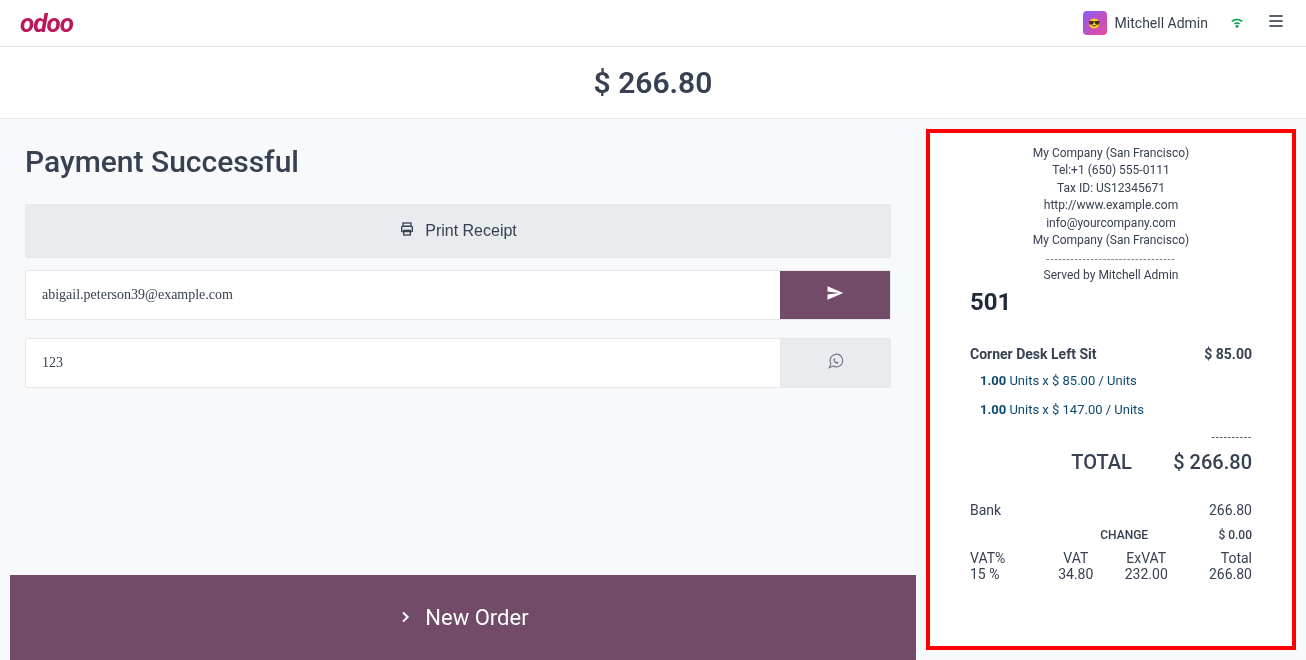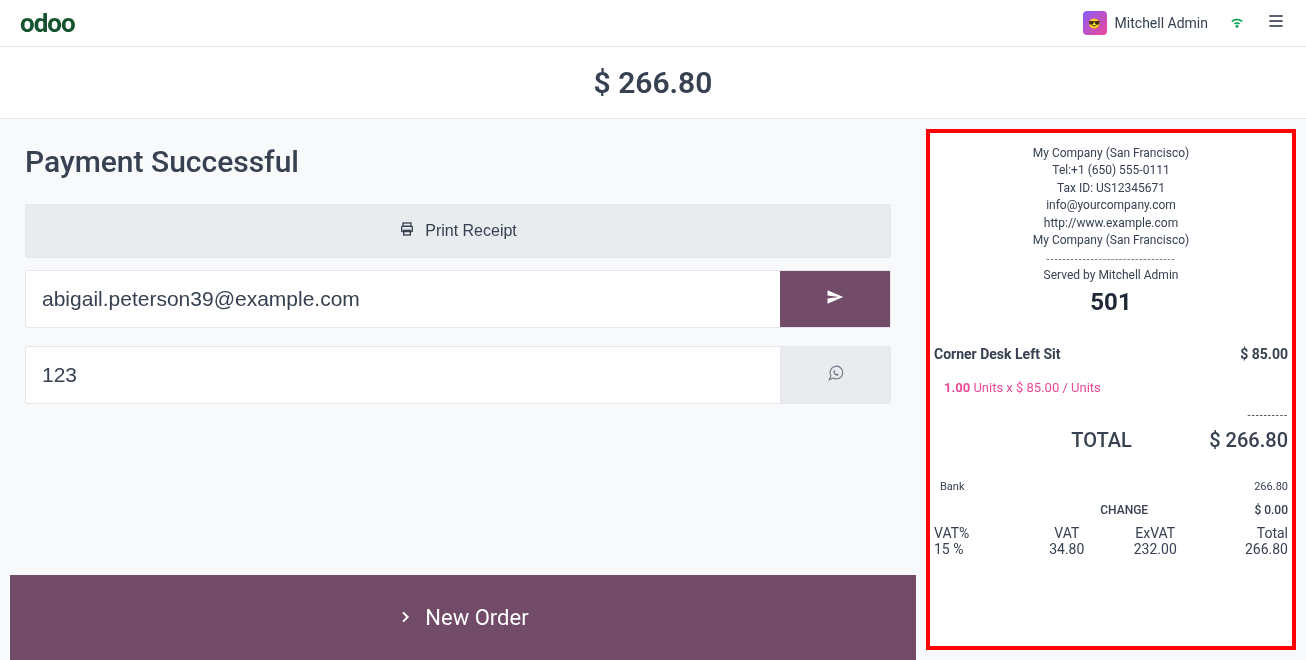--- a/index.html
+++ b/index.html
@@ -1,63 +1,63 @@
 <!DOCTYPE html>
 <html><head>
 <meta charset="utf-8">
 <style>
   * { box-sizing: border-box; margin: 0; padding: 0; }
   body { font-family: -apple-system, BlinkMacSystemFont, "Segoe UI", Roboto, sans-serif; background: #f8f9fa; color: #374151; width: 1306px; height: 660px; overflow: hidden; }
 
   
   .topbar { height: 47px; background: #fff; border-bottom: 1px solid #e5e7eb; display: flex; align-items: center; padding: 0 20px; justify-content: space-between; }
-  .logo { font-size: 26px; font-weight: 700; color: #14532d; letter-spacing: -1px; }
+  .logo { font-size: 26px; font-weight: 700; color: #be185d; letter-spacing: -1px; font-style: italic; }
   .topbar-right { display: flex; align-items: center; gap: 20px; }
   .user { display: flex; align-items: center; gap: 8px; font-size: 14px; color: #374151; }
   .avatar { width: 24px; height: 24px; border-radius: 4px; background: linear-gradient(135deg,#8b5cf6,#ec4899); display:flex;align-items:center;justify-content:center;color:#fff;font-size:10px;font-weight:bold; }
   .wifi-icon svg { width: 18px; height: 18px; }
   .menu-icon svg { width: 20px; height: 20px; }
 
   
   .total-bar { background: #fff; border-bottom: 1px solid #e5e7eb; text-align: center; padding: 18px 0; font-size: 30px; font-weight: 600; color: #374151; }
 
   
   .main { display: flex; height: calc(660px - 47px - 72px); }
   .left { flex: 1; padding: 25px; position: relative; display:flex; flex-direction:column; }
   .right { width: 390px; padding: 10px; }
 
   .left h1 { font-size: 30px; font-weight: 500; color: #374151; margin-bottom: 25px; }
 
   .btn-print { width: 100%; background: #e9ecef; border: 1px solid #e5e7eb; padding: 16px; font-size: 16px; color: #374151; display:flex; align-items:center; justify-content:center; gap:10px; cursor:pointer; border-radius:2px; margin-bottom: 12px; }
   .btn-print svg { width: 16px; height: 16px; }
 
   .input-row { display:flex; margin-bottom: 18px; border:1px solid #e5e7eb; background:#fff; border-radius:2px; }
-  .input-row input { flex:1; border:none; padding: 16px; font-size:21px; outline:none; background:transparent; color:#374151; }
+  .input-row input { flex:1; border:none; padding: 16px; font-size:14px; outline:none; background:transparent; color:#374151;font-family:Liberation Serif, serif; }
   .input-btn { width: 110px; display:flex; align-items:center; justify-content:center; cursor:pointer; }
   .input-btn.primary { background:#714b67; }
   .input-btn.primary svg { fill:#fff; width:18px;height:18px; }
   .input-btn.secondary { background:#e9ecef; border-left:1px solid #e5e7eb; }
   .input-btn.secondary svg { stroke:#6b7280; fill:none; width:18px;height:18px; }
 
   .btn-new-order { position:absolute; left:10px; right:0; bottom:0; background:#714b67; color:#fff; padding: 30px; font-size:22px; display:flex; align-items:center; justify-content:center; gap:12px; cursor:pointer; }
   .btn-new-order svg { width:16px;height:16px; stroke:#fff; fill:none; }
 
   
-  .receipt-wrap { border: 4px solid #ff0000; background:#fff; padding: 12px 4px; height: 100%; overflow:hidden; font-size:13px; color:#374151; }
+  .receipt-wrap { border: 4px solid #ff0000; background:#fff; padding: 12px 40px; height: 100%; overflow:hidden; font-size:13px; color:#374151; }
   .receipt-header { text-align:center; line-height:1.45; font-size:12px; margin-bottom:4px; }
   .receipt-divider { text-align:center; font-size:11px; letter-spacing:1px; color:#6b7280; }
   .receipt-served { text-align:center; font-size:12px; margin-top:2px; }
-  .receipt-number { text-align:center; font-size:24px; font-weight:700; margin: 6px 0 30px; color:#1f2937; }
+  .receipt-number { text-align:left; font-size:24px; font-weight:700; margin: 6px 0 30px; color:#1f2937; }
   .receipt-line { display:flex; justify-content:space-between; font-weight:700; font-size:14px; }
-  .receipt-sub { font-size:13px; color:#ec4899; padding-left:10px; margin-top:18px; margin-bottom:14px; }
+  .receipt-sub { font-size:13px; color:#0c4a6e; padding-left:10px; margin-top:11px; margin-bottom:14px; }
   .receipt-sub .qty { font-weight:700; }
   .receipt-sep { text-align:right; font-size:11px; letter-spacing:1px; color:#374151; margin-top:8px; }
   .receipt-total-row { display:flex; justify-content:space-between; font-size:20px; font-weight:500; padding: 6px 0 28px; }
   .receipt-total-row .lbl { flex:1; text-align:center; padding-left:60px; }
-  .receipt-pay { display:flex; justify-content:space-between; font-size:11px; margin-bottom:10px;margin-left:6px; }
+  .receipt-pay { display:flex; justify-content:space-between; font-size:14px; margin-bottom:10px; }
   .receipt-change-row { display:flex; justify-content:space-between; font-size:12px; font-weight:500; margin-bottom:8px; }
   .receipt-change-row .lbl { flex:1; text-align:center; padding-left:60px; }
   .receipt-tax-head, .receipt-tax-row { display:flex; font-size:14px; }
   .receipt-tax-head > div, .receipt-tax-row > div { flex:1; }
   .receipt-tax-head > div:nth-child(1), .receipt-tax-row > div:nth-child(1) { text-align:left; }
   .receipt-tax-head > div:nth-child(2), .receipt-tax-row > div:nth-child(2) { text-align:center; }
   .receipt-tax-head > div:nth-child(3), .receipt-tax-row > div:nth-child(3) { text-align:center; }
   .receipt-tax-head > div:nth-child(4), .receipt-tax-row > div:nth-child(4) { text-align:right; }
 </style>
 </head>
@@ -136,41 +136,46 @@
       <span>New Order</span>
     </div>
   </div>
 
   <div class="right">
     <div class="receipt-wrap">
       <div class="receipt-header">
         <div>My Company (San Francisco)</div>
         <div>Tel:+1 (650) 555-0111</div>
         <div>Tax ID: US12345671</div>
+        <div>http://www.example.com</div>
         <div>info@yourcompany.com</div>
-        <div>http://www.example.com</div>
         <div>My Company (San Francisco)</div>
       </div>
       <div class="receipt-divider">--------------------------------</div>
       <div class="receipt-served">Served by Mitchell Admin</div>
       <div class="receipt-number">501</div>
 
       <div>
         <div class="receipt-line">
           <span>Corner Desk Left Sit</span>
           <span>$ 85.00</span>
         </div>
         <div class="receipt-sub">
           <span class="qty">1.00</span>
           <span> </span>
           <span>Units x $ 85.00 / Units</span>
         </div>
       </div>
 
       <div>
+        <div class="receipt-sub">
+          <span class="qty">1.00</span>
+          <span> </span>
+          <span>Units x $ 147.00 / Units</span>
+        </div>
       </div>
 
       <div class="receipt-sep">----------</div>
       <div class="receipt-total-row">
         <span class="lbl">TOTAL</span>
         <span>$ 266.80</span>
       </div>
 
       <div class="receipt-pay">
         <span>Bank</span>

